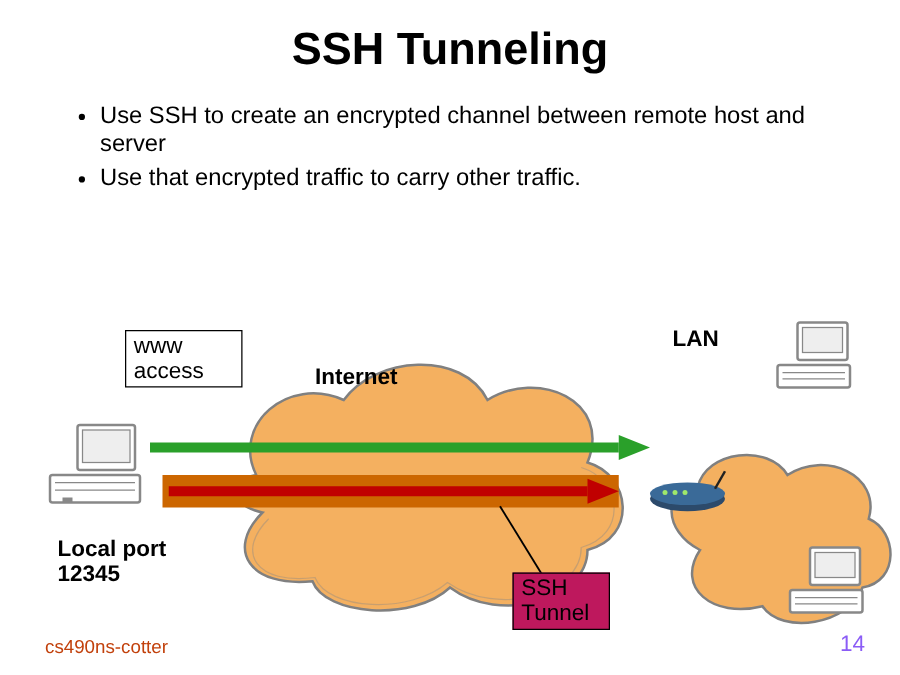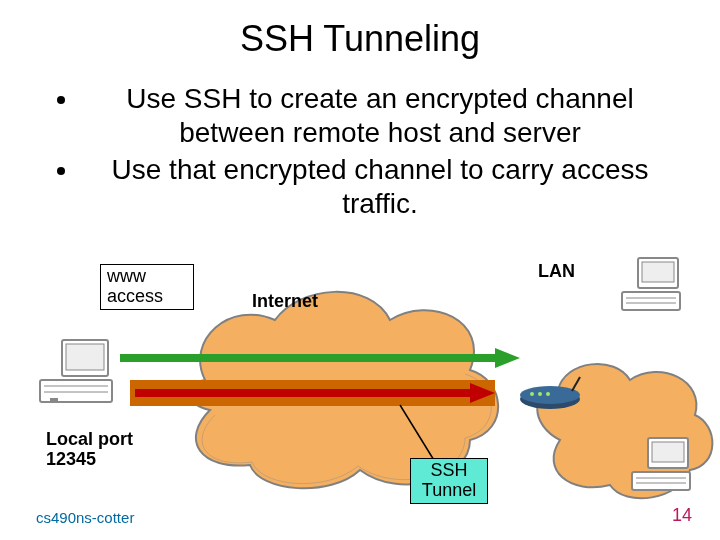--- a/index.html
+++ b/index.html
@@ -8,28 +8,27 @@
     width: 720px;
     height: 540px;
     background: #fff;
     font-family: Arial, Helvetica, sans-serif;
     position: relative;
     overflow: hidden;
   }
   .title {
     text-align: center;
     font-size: 36px;
-    font-weight: 400;
+    font-weight: 700;
     margin-top: 18px;
   }
   .bullets {
     margin: 22px 40px 0 40px;
-    font-size: 28px;
+    font-size: 19px;
     line-height: 1.2;
-    text-align: center;
   }
   .bullets li {
     list-style: disc;
     margin-bottom: 4px;
   }
   .diagram {
     position: absolute;
     left: 0;
     top: 240px;
     width: 720px;
@@ -40,39 +39,39 @@
     font-size: 18px;
     color: #000;
     line-height: 1.1;
   }
   .label.bold { font-weight: 700; }
   .footer-left {
     position: absolute;
     left: 36px;
     bottom: 14px;
     font-size: 15px;
-    color: #0369a1;
+    color: #c2410c;
   }
   .footer-right {
     position: absolute;
     right: 28px;
     bottom: 14px;
     font-size: 18px;
-    color: #be185d;
+    color: #8b5cf6;
   }
   svg { position: absolute; left: 0; top: 0; }
 </style>
 </head>
 <body>
 
 <div class="title">SSH Tunneling</div>
 
 <ul class="bullets">
   <li>Use SSH to create an encrypted channel between remote host and server</li>
-  <li>Use that encrypted channel to carry access traffic.</li>
+  <li>Use that encrypted traffic to carry other traffic.</li>
 </ul>
 
 <div class="diagram">
   <svg width="720" height="290" viewBox="0 0 720 290">
 
     <g>
       <path d="M210 170
                C180 200 200 230 250 225
                C260 252 330 258 360 230
                C400 260 470 240 470 200
@@ -152,18 +151,18 @@
 access</div>
 
   <div class="label bold" style="left:252px; top:52px;">Internet</div>
 
   <div class="label bold" style="left:538px; top:10px;margin-top:12px;">LAN</div>
 
 
   <div class="label bold" style="left:46px; top:190px; white-space:pre-line;">Local port
 12345</div>
 
-  <div class="label" style="left:410px; top:218px; width:64px; text-align:center; background:#5eead4; border:1px solid #000; padding:2px 6px; white-space:pre-line;">SSH
+  <div class="label" style="left:410px; top:218px; width:64px; background:#be185d; border:1px solid #000; padding:2px 6px; white-space:pre-line;">SSH
 Tunnel</div>
 </div>
 
 <div class="footer-left">cs490ns-cotter</div>
 <div class="footer-right">14</div>
 
 </body></html>

